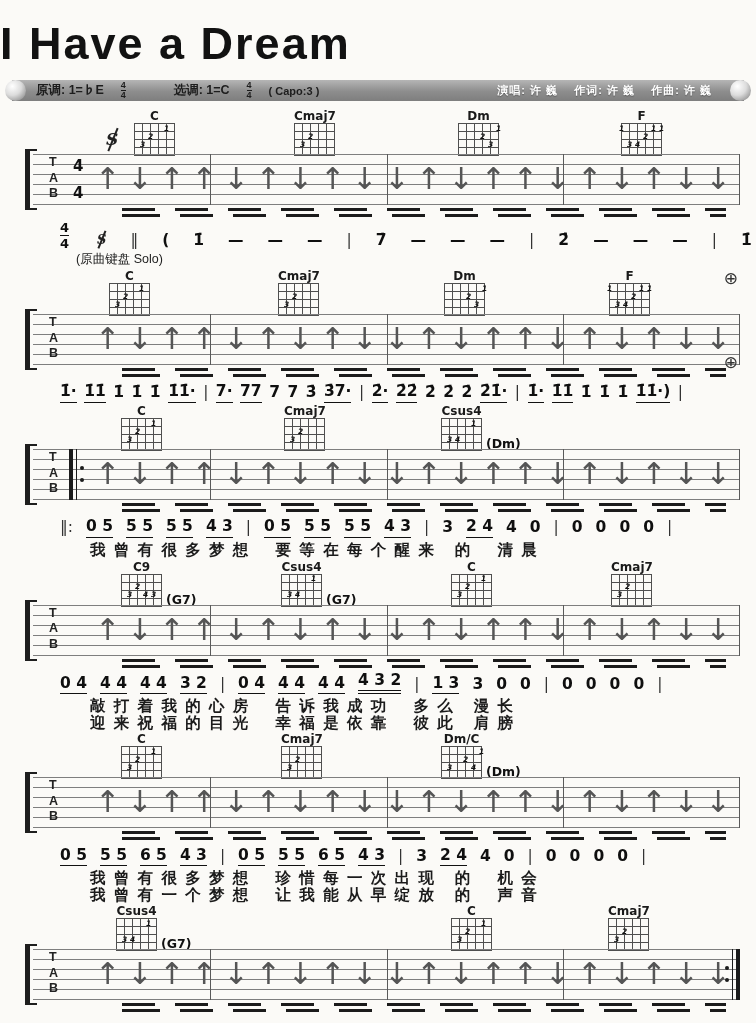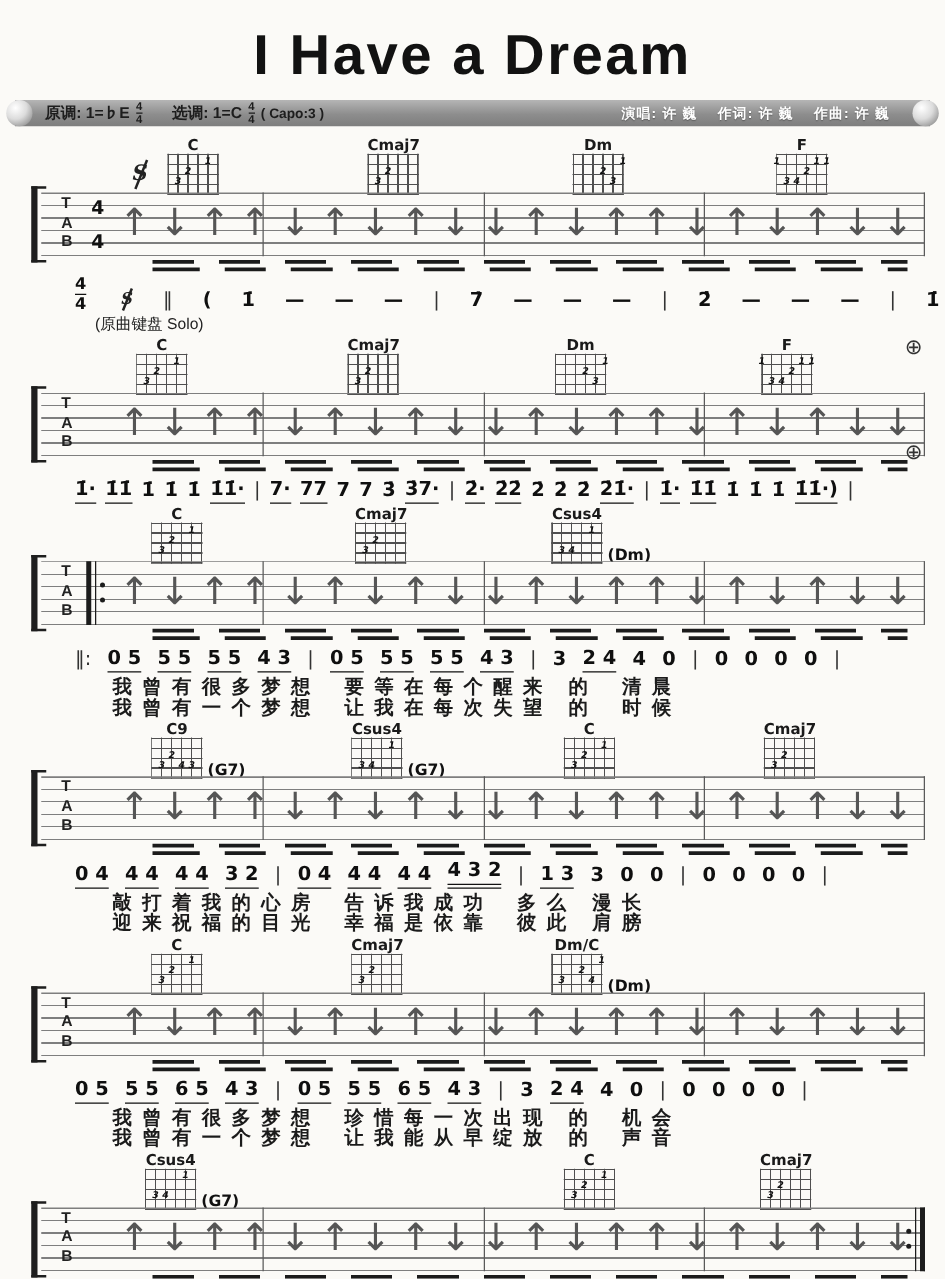--- a/index.html
+++ b/index.html
@@ -2,32 +2,32 @@
 <html><head>
 <meta charset="utf-8">
 <style>
   html,body{margin:0;padding:0;}
   body{
     width:756px;height:1023px;overflow:hidden;position:relative;
     background:#fbfaf7;font-family:"Liberation Sans",sans-serif;color:#161616;
   }
   
   .title{
-    margin:18px 0 10px;text-align:center;font-size:45px;font-weight:bold;
+    margin:18px 0 10px;text-align:left;font-size:45px;font-weight:bold;
     letter-spacing:2px;color:#121212;
   }
   
   .kbar{
     position:relative;height:21px;margin:0 12px 10px;display:flex;align-items:center;
     background:linear-gradient(#b5b5b5,#8d8d8d 55%,#7e7e7e);
   }
   .kball{position:absolute;width:21px;height:21px;border-radius:50%;
     background:radial-gradient(circle at 35% 30%,#ffffff,#dcdcdc 45%,#9b9b9b 80%,#8b8b8b);}
   .kball.l{left:-7px}.kball.r{right:-7px}
-  .kleft{margin-left:24px;display:flex;align-items:center;gap:5px;
+  .kleft{margin-left:24px;display:flex;align-items:center;gap:17px;
     font-size:12.5px;font-weight:bold;color:#1d1d1d;white-space:pre;}
   .kright{margin-left:auto;margin-right:32px;font-size:11px;font-weight:bold;color:#fff;
     letter-spacing:1px;text-shadow:0 1px 1px rgba(0,0,0,.35);white-space:pre;}
   .sfrac{display:inline-flex;flex-direction:column;align-items:center;line-height:1;font-size:9px;font-weight:bold;}
   .sfrac b:last-child{border-top:1px solid #1d1d1d;}
   .capo{font-size:11px;}
   
   .system{position:relative;margin:0 0 3px;}
   .chordrow{position:relative;height:42px;margin:0 14px 1px 26px;}
   .chord{position:absolute;top:0;width:41px;}
@@ -353,21 +353,20 @@
       <span class="tok bar">|</span>
       <span class="tok">0</span>
       <span class="tok">0</span>
       <span class="tok">0</span>
       <span class="tok">0</span>
       <span class="tok bar">|</span>
     </div>
 
   <div class="lyrics">
       <div class="lyline">我 曾 有 很 多 梦 想    要 等 在 每 个 醒 来   的    清 晨</div>
-      <div class="lyline">我 曾 有 一 个 梦 想    让 我 在 每 次 失 望   的    时 候</div>
     </div>
 </section>
 
 <section class="system">
   <div class="chordrow">
       <div class="chord" style="left: 95px;">
         <div class="chordname">C9</div>
         <div class="chordgrid">
           <i class="fdot" style="left: 4.5px; top: 16.5px;">3</i>
           <i class="fdot" style="left: 12.5px; top: 8.5px;">2</i>

